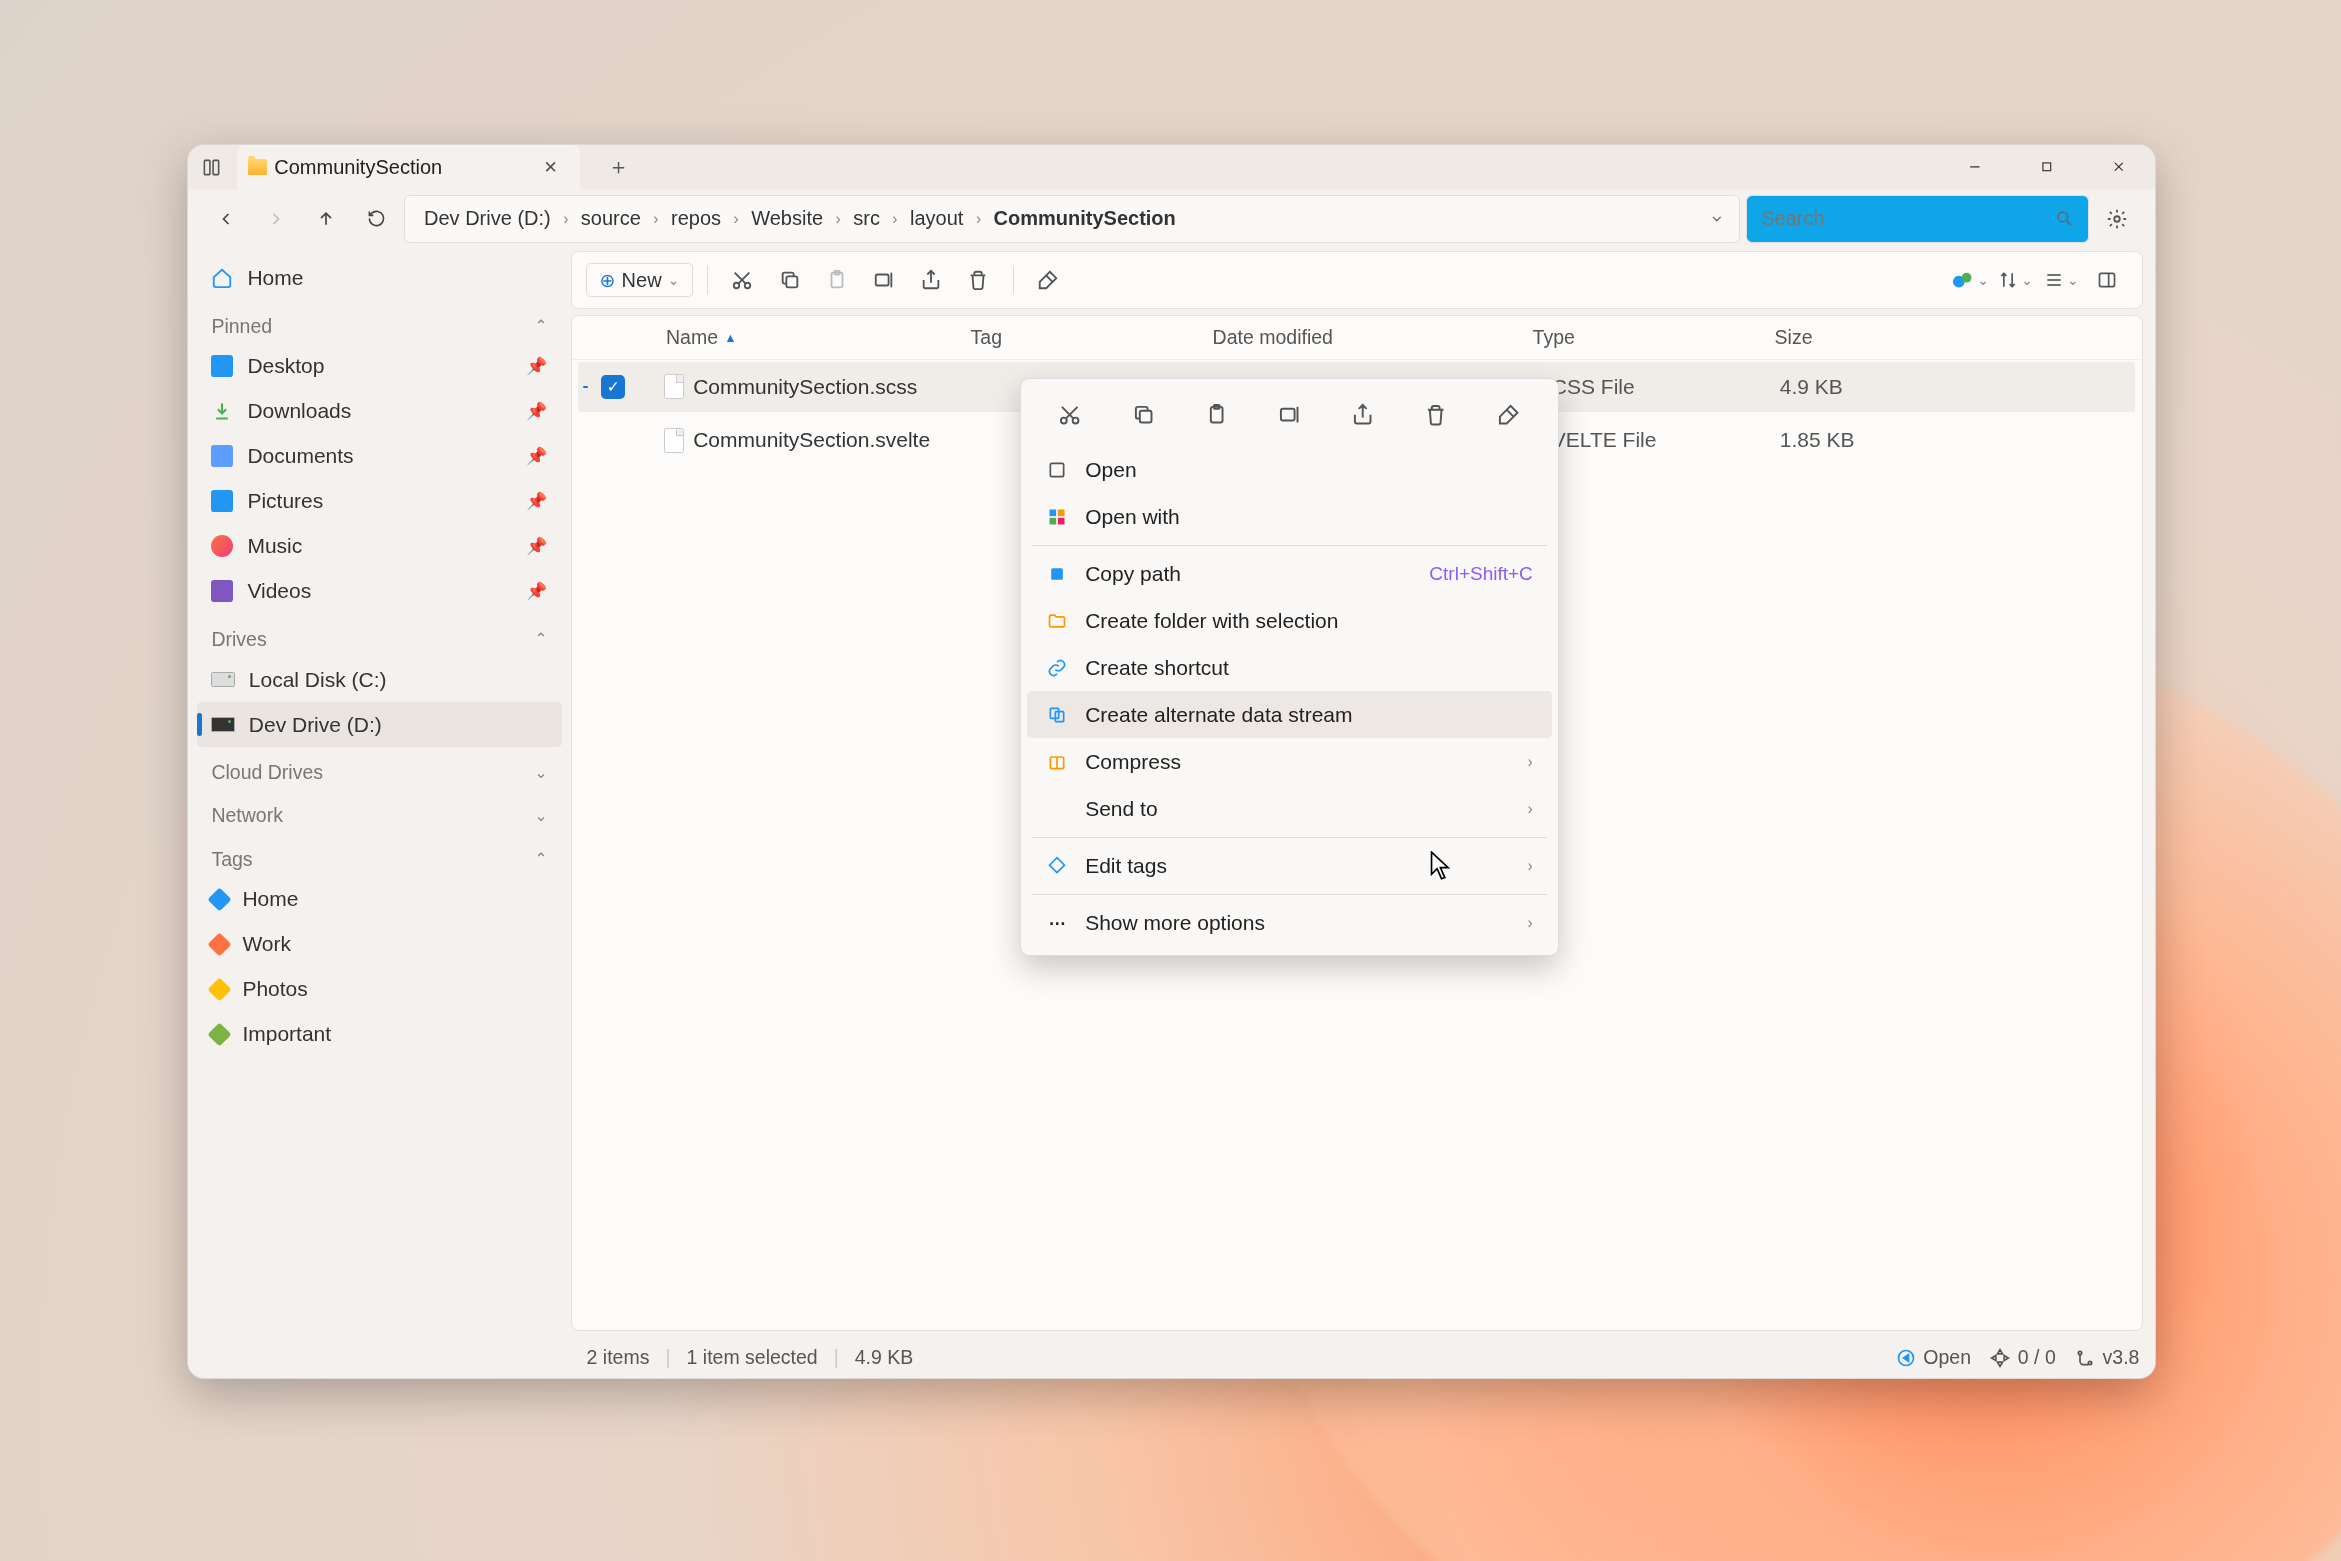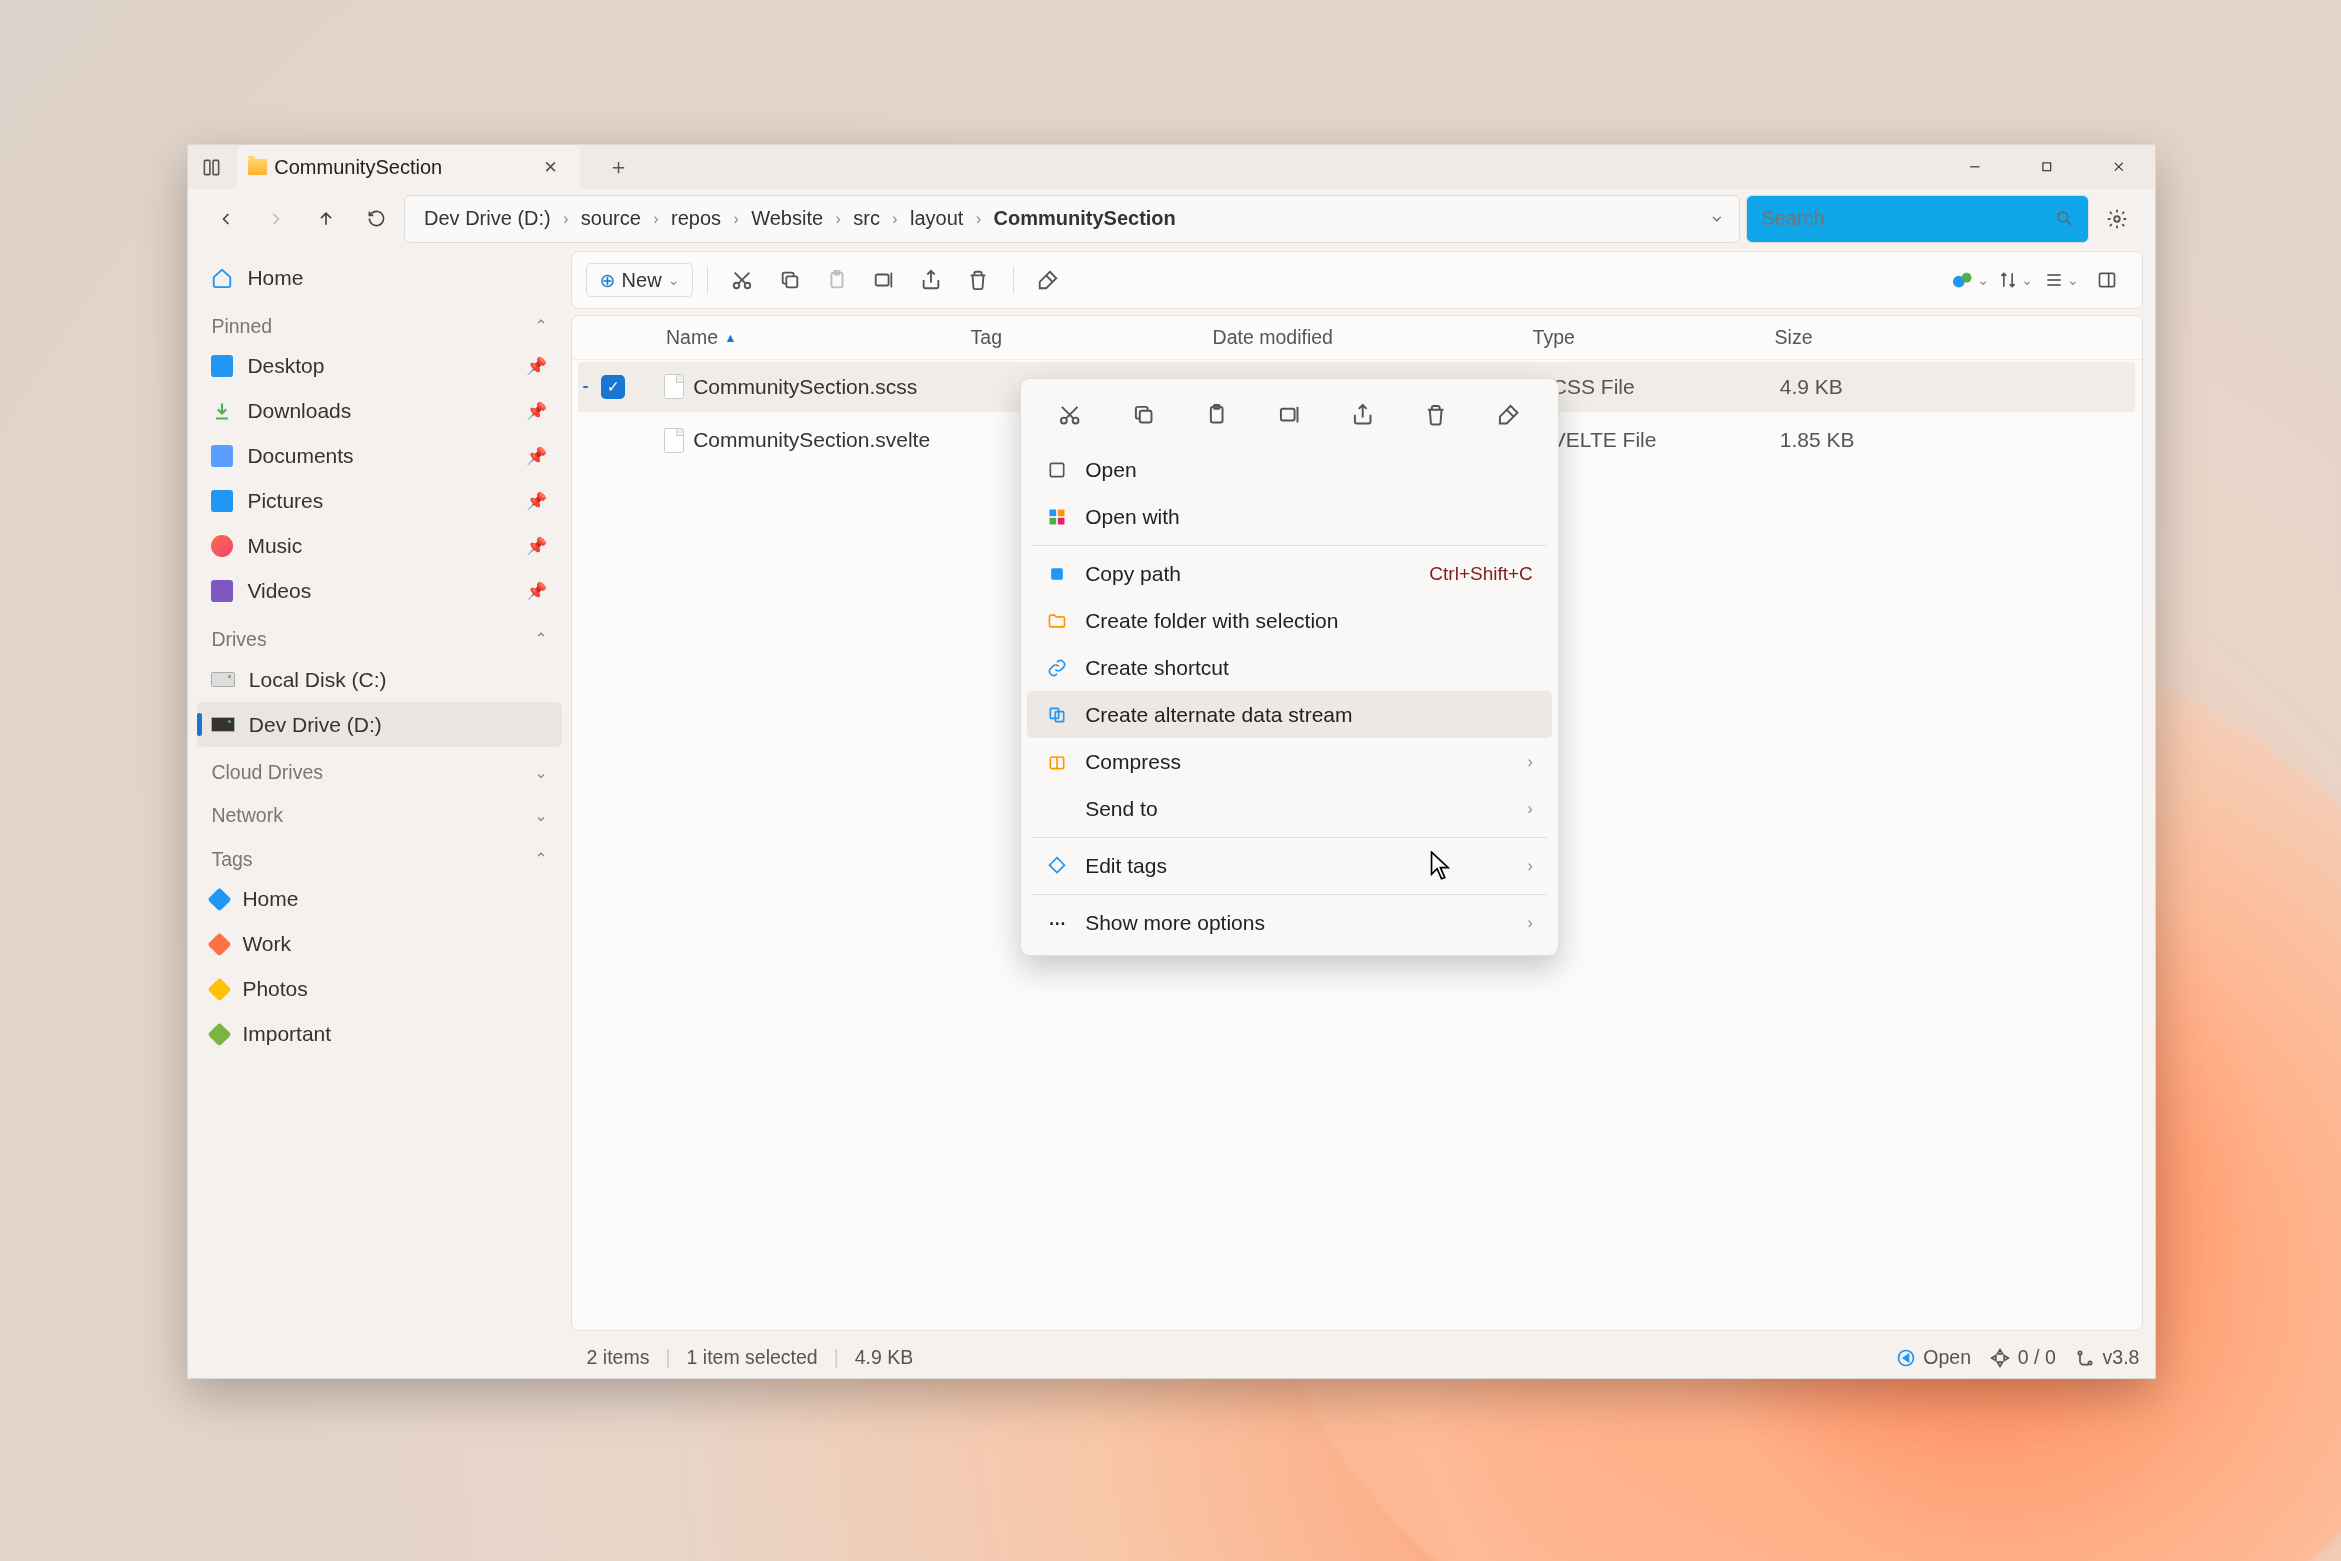--- a/index.html
+++ b/index.html
@@ -14,21 +14,21 @@
     background: radial-gradient(circle at 60% 60%, #ff8a5c 0%, #ffb088 30%, rgba(255,200,170,0.5) 60%, transparent 80%);
     border-radius: 50%; filter: blur(3.1px);
   }
   .wallpaper-swirl2 {
     position: absolute; right: 78px; bottom: 78px; width: 703px; height: 703px;
     background: radial-gradient(circle at 50% 50%, rgba(255,120,80,0.6) 0%, transparent 70%);
     border-radius: 50%;
   }
   .window {
     position: absolute; left: 187px; top: 144px; width: 1969px; height: 1235px;
-    background: #f5f1ee; border-radius: 1px; box-shadow: 0 15.6px 47px rgba(0,0,0,0.25);
+    background: #f5f1ee; border-radius: 17px; box-shadow: 0 15.6px 47px rgba(0,0,0,0.25);
     display: flex; flex-direction: column; overflow: hidden;
     border: 0.8px solid rgba(0,0,0,0.1);
   }
   
   .titlebar { height: 44px; display: flex; align-items: center; background: #efeae6; }
   .titlebar-left { display: flex; align-items: center; padding-left: 11px; gap: 12.5px; }
   .tab-icon-btn { width: 25px; height: 25px; display:flex;align-items:center;justify-content:center; }
   .tab { display: flex; align-items: center; background: #f5f1ee; height: 44px; padding: 0 15.6px 0 11px; border-radius: 7.8px 7.8px 0 0; gap: 7.8px; position:relative; min-width: 343px;}
   .tab .folder-ico { width: 19px; height: 15.6px; background: linear-gradient(#ffd66e,#ffb02e); border-radius: 1.6px; position:relative;}
   .tab .folder-ico::before{content:'';position:absolute;top:-3.1px;left:0;width:7.8px;height:3.1px;background:#ffd66e;border-radius:1.6px 1.6px 0 0;}
@@ -106,21 +106,21 @@
   .statusbar{height:41px;display:flex;align-items:center;padding:0 15.6px;font-size:19.5px;color:#555;gap:16px;}
   .statusbar .sep{color:#ccc;}
   .statusbar .right{margin-left:auto;display:flex;align-items:center;gap:19px;}
   .status-item{display:flex;align-items:center;gap:7.8px;}
   
   .context-menu{position:absolute; left:448px; top:62px; width:539px; background:#faf8f6; border:0.8px solid #ddd; border-radius:9.4px; box-shadow:0 12.5px 31px rgba(0,0,0,0.2); padding:7.8px 0;}
   .ctx-iconrow{display:flex;justify-content:space-around;padding:6.2px 12.5px 11px;}
   .ctx-iconbtn{width:42px;height:42px;display:flex;align-items:center;justify-content:center;border-radius:4.7px;color:#555;}
   .ctx-item{height:47px;display:flex;align-items:center;padding:0 19px;gap:17px;font-size:21px;color:#222;margin:0 6.2px;border-radius:4.7px;position:relative;}
   .ctx-item.hover{background:#ede8e4;}
-  .ctx-item .shortcut{margin-left:auto;color:#7f1d1d;font-size:19px;}
+  .ctx-item .shortcut{margin-left:auto;color:#8b5cf6;font-size:19px;}
   .ctx-item .sub-arrow{margin-left:auto;color:#888;font-size:15.6px;}
   .ctx-sep{height:0.8px;background:#e0dcd8;margin:4.7px 11px;}
   .ctx-ico{width:22px;height:22px;display:flex;align-items:center;justify-content:center;}
   
   .cursor{position:absolute;left:1429px;top:851px;font-size:30px;color:#000;z-index:100;pointer-events:none;}
   svg{display:block;}
 </style>
 </head>
 <body>
 

